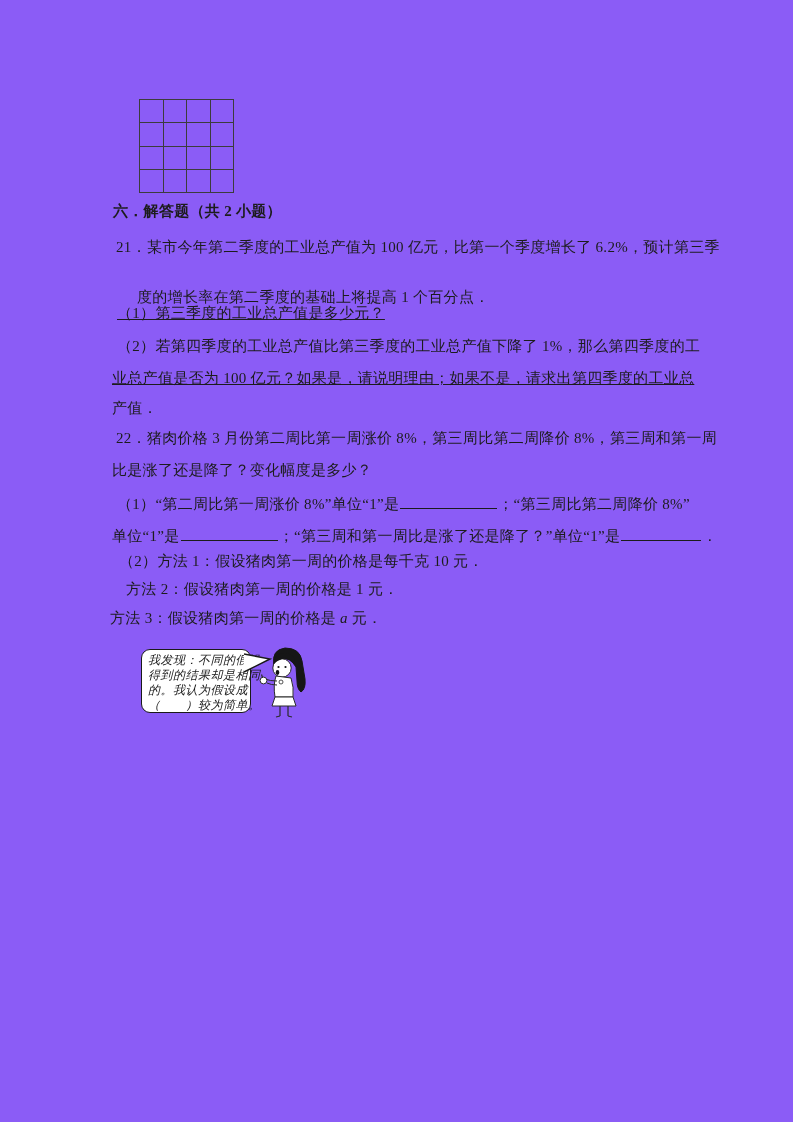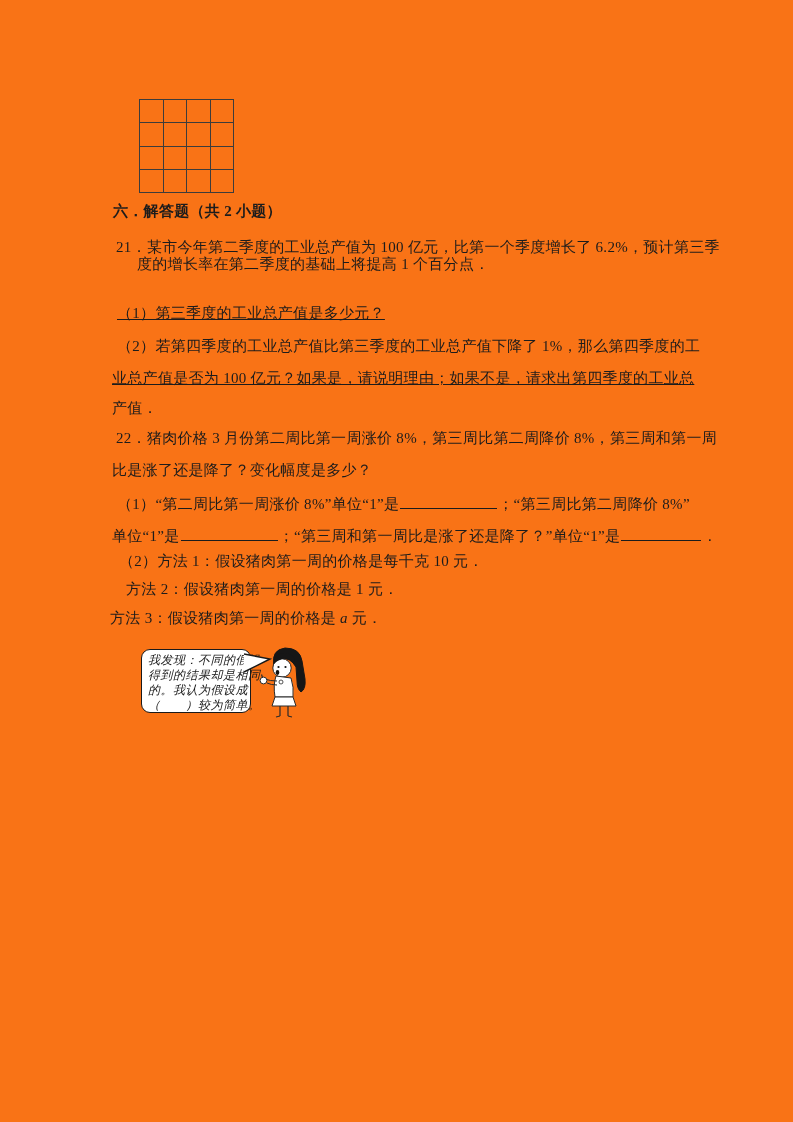--- a/index.html
+++ b/index.html
@@ -1,21 +1,21 @@
 <!DOCTYPE html>
 <html><head>
 <meta charset="utf-8">
 <style>
   html,body{margin:0;padding:0;}
   body{
     width:793px;height:1122px;position:relative;background:#ffffff;
     font-family:"Liberation Serif","DejaVu Serif",serif;
     color:#1c1c1c;overflow:hidden;
   }
-  .page{position:absolute;inset:0;background:#f97316;}
+  .page{position:absolute;inset:0;background:#8b5cf6;}
   .line{
     position:absolute;white-space:nowrap;
     font-size:15px;line-height:17px;letter-spacing:0.3px;
   }
   .bold{font-weight:bold;}
   .blank{
     display:inline-block;height:1em;vertical-align:baseline;
     border-bottom:1px solid #1c1c1c;margin:0 1px;
   }
   .blank.w1{width:97px;}
@@ -64,21 +64,21 @@
       <i></i>
     <i></i>
       <i></i>
       <i></i>
       <i></i>
   </div>
 
   <div class="line bold" style="left:113px;top:203px;">六．解答题（共 2 小题）</div>
 
   <div class="line" style="left:116px;top:239px;">21．某市今年第二季度的工业总产值为 100 亿元，比第一个季度增长了 6.2%，预计第三季</div>
-  <div class="line" style="left:137px;top:256px;">度的增长率在第二季度的基础上将提高 1 个百分点．</div>
+  <div class="line" style="left:137px;top:289px;">度的增长率在第二季度的基础上将提高 1 个百分点．</div>
   <div class="line" style="left:117px;top:305px;text-decoration:underline;">（1）第三季度的工业总产值是多少元？</div>
   <div class="line" style="left:117px;top:338px;text-align:center;">（2）若第四季度的工业总产值比第三季度的工业总产值下降了 1%，那么第四季度的工</div>
   <div class="line" style="left:112px;top:370px;text-decoration:underline;">业总产值是否为 100 亿元？如果是，请说明理由；如果不是，请求出第四季度的工业总</div>
   <div class="line" style="left:112px;top:400px;">产值．</div>
 
   <div class="line" style="left:116px;top:430px;">22．猪肉价格 3 月份第二周比第一周涨价 8%，第三周比第二周降价 8%，第三周和第一周</div>
   <div class="line" style="left:112px;top:462px;">比是涨了还是降了？变化幅度是多少？</div>
 
   <div class="line" style="left:117px;top:493px;">
     <span>（1）“第二周比第一周涨价 8%”单位“1”是</span><span class="blank w1"></span><span>；“第三周比第二周降价 8%”</span>

